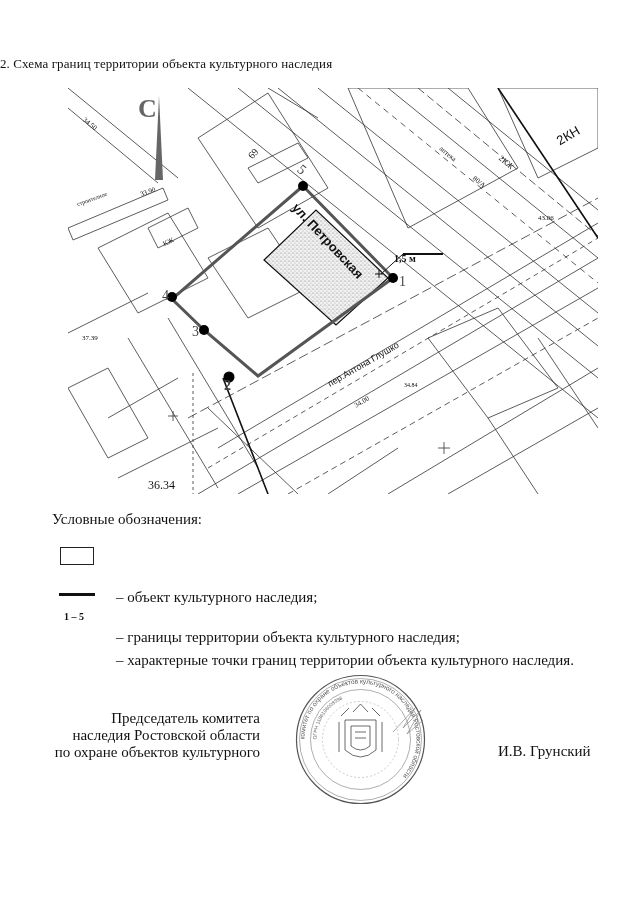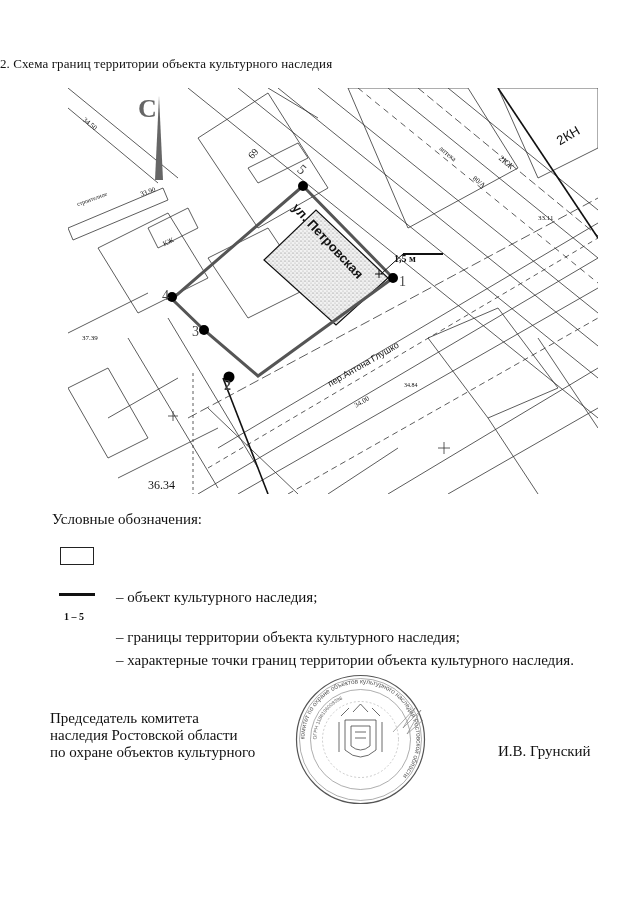--- a/index.html
+++ b/index.html
@@ -8,21 +8,21 @@
   .title { position: absolute; top: 56px; left: 0; width: 640px; text-align: left;
            font-size: 13px; letter-spacing: 0.1px; }
   .map { position: absolute; left: 68px; top: 88px; width: 530px; height: 406px; overflow: hidden; }
   .map svg { display: block; }
   .legend-heading { position: absolute; left: 52px; top: 511px; font-size: 15px; }
   .legend-box { position: absolute; left: 60px; top: 547px; width: 34px; height: 18px;
                 border: 1px solid #222; box-sizing: border-box; }
   .legend-line { position: absolute; left: 59px; top: 593px; width: 36px; height: 3px; background: #111; }
   .legend-points { position: absolute; left: 64px; top: 611px; font-weight: bold; font-size: 10px; }
   .legend-text { position: absolute; left: 116px; font-size: 15px; white-space: nowrap; margin-top: 41px; }
-  .sig-left { position: absolute; left: 50px; top: 710px; width: 210px; text-align: left;
+  .sig-left { position: absolute; left: 50px; top: 710px; width: 210px; text-align: right;
               font-size: 15px; line-height: 17px; }
   .sig-right { position: absolute; left: 498px; top: 743px; font-size: 15px; }
   .stamp { position: absolute; left: 293px; top: 672px; width: 135px; height: 135px; }
 </style>
 </head>
 <body>
 
 <div class="title">2. Схема границ территории объекта культурного наследия</div>
 
 <div class="map">
@@ -125,21 +125,21 @@
   <span style="position:absolute;left:430px;top:70px;font-size:8px;transform:rotate(40deg);">2КЖ</span>
   <span style="position:absolute;left:404px;top:90px;font-size:7px;transform:rotate(40deg);">80/А</span>
   <span style="position:absolute;left:370px;top:62px;font-size:7px;transform:rotate(40deg);">аптека</span>
   <span style="position:absolute;left:8px;top:108px;font-size:6px;transform:rotate(-20deg);">строителное</span>
   <span style="position:absolute;left:14px;top:32px;font-size:7px;transform:rotate(40deg);">34.50</span>
   <span style="position:absolute;left:72px;top:100px;font-size:7px;transform:rotate(-20deg);">33.90</span>
   <span style="position:absolute;left:14px;top:246px;font-size:7px;">37.39</span>
   <span style="position:absolute;left:286px;top:310px;font-size:7px;transform:rotate(-30deg);">34.00</span>
   <span style="position:absolute;left:80px;top:390px;font-size:12px;">36.34</span>
   <span style="position:absolute;left:336px;top:294px;font-size:6px;">34.84</span>
-  <span style="position:absolute;left:470px;top:126px;font-size:7px;">33.11</span>
+  <span style="position:absolute;left:470px;top:126px;font-size:7px;">43.06</span>
 </div>
 
 <div class="legend-heading">Условные обозначения:</div>
 
 <div class="legend-box"></div>
 <div class="legend-text" style="top:548px;">– объект культурного наследия;</div>
 
 <div class="legend-line"></div>
 <div class="legend-text" style="top:588px;">– границы территории объекта культурного наследия;</div>
 

